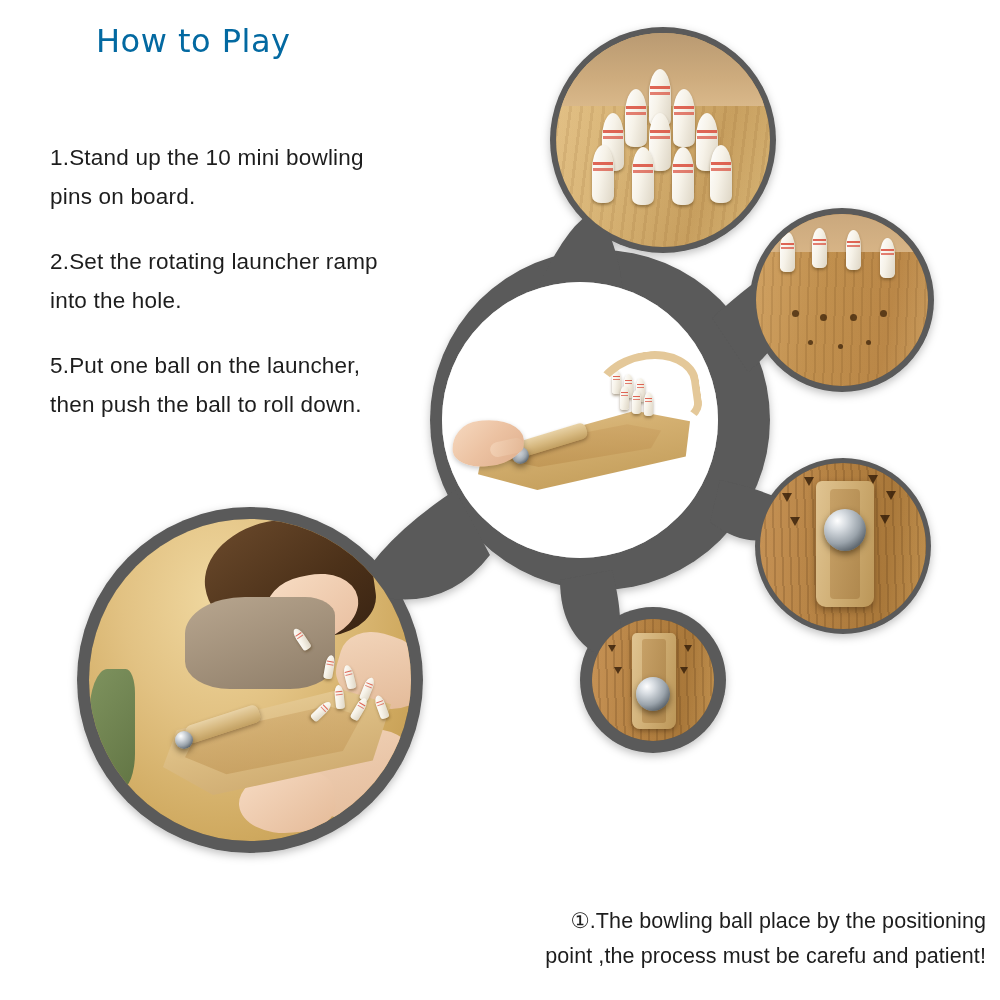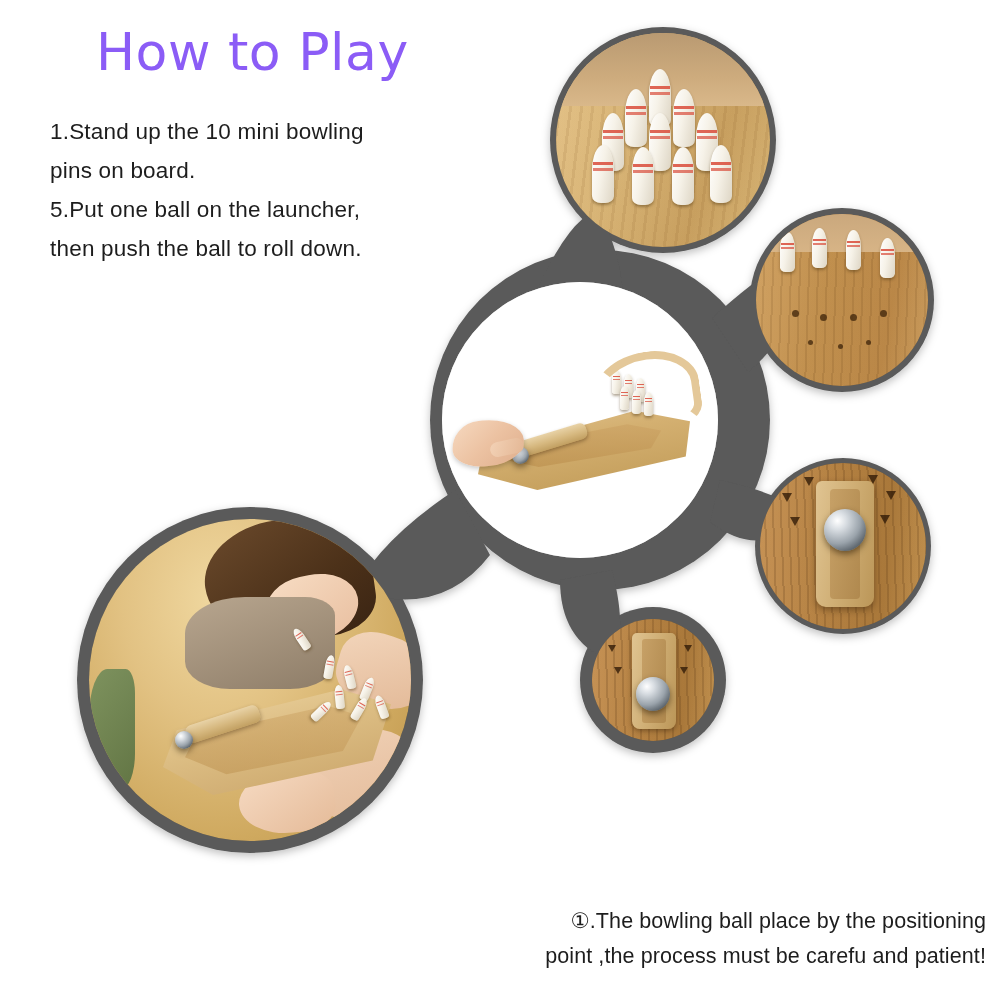--- a/index.html
+++ b/index.html
@@ -14,39 +14,40 @@
     overflow: hidden;
     font-family: "Liberation Sans", sans-serif;
     color: #1a1a1a;
   }
 
   
   #page-title {
     position: absolute;
     left: 96px;
     top: 22px;
-    font-size: 52px;
+    font-size: 32px;
     font-weight: 400;
     letter-spacing: 0.5px;
-    color: #8b5cf6;
+    color: #0369a1;
     font-family: "DejaVu Sans", sans-serif;
   }
   #howto-steps {
     position: absolute;
     left: 50px;
     top: 112px;
     width: 430px;
     font-size: 22.5px;
     line-height: 39px;
     color: #1d1d1d;
     letter-spacing: 0.2px;
   }
   #howto-steps .step {
     display: block;
     white-space: pre-line;
+    margin-top: 26px;
   }
   #notes {
     position: absolute;
     right: 14px;
     bottom: 24px;
     width: 620px;
     text-align: right;
     font-size: 21.5px;
     line-height: 35px;
     color: #1d1d1d;
@@ -227,20 +228,22 @@
     <path d="M612 570 Q630 640 608 660 Q560 640 560 580 Z"></path>
     <path d="M455 490 Q380 540 355 590 Q440 620 490 555 Z"></path>
   </g>
 </svg>
 
 <div id="page-title">How to Play</div>
 
 <div id="howto-steps">
   <span class="step">1.Stand up the 10 mini bowling
 pins on board.</span>
+  <span class="step">2.Set the rotating launcher ramp
+into the hole.</span>
   <span class="step">5.Put one ball on the launcher,
 then push the ball to roll down.</span>
 </div>
 
 <div id="notes">
   <span class="note">①.The bowling ball place by the positioning
 point ,the process must be carefu and patient!</span>
 </div>
 
 <div class="photo" style="left:556px; top:33px; width:214px; height:214px;">

